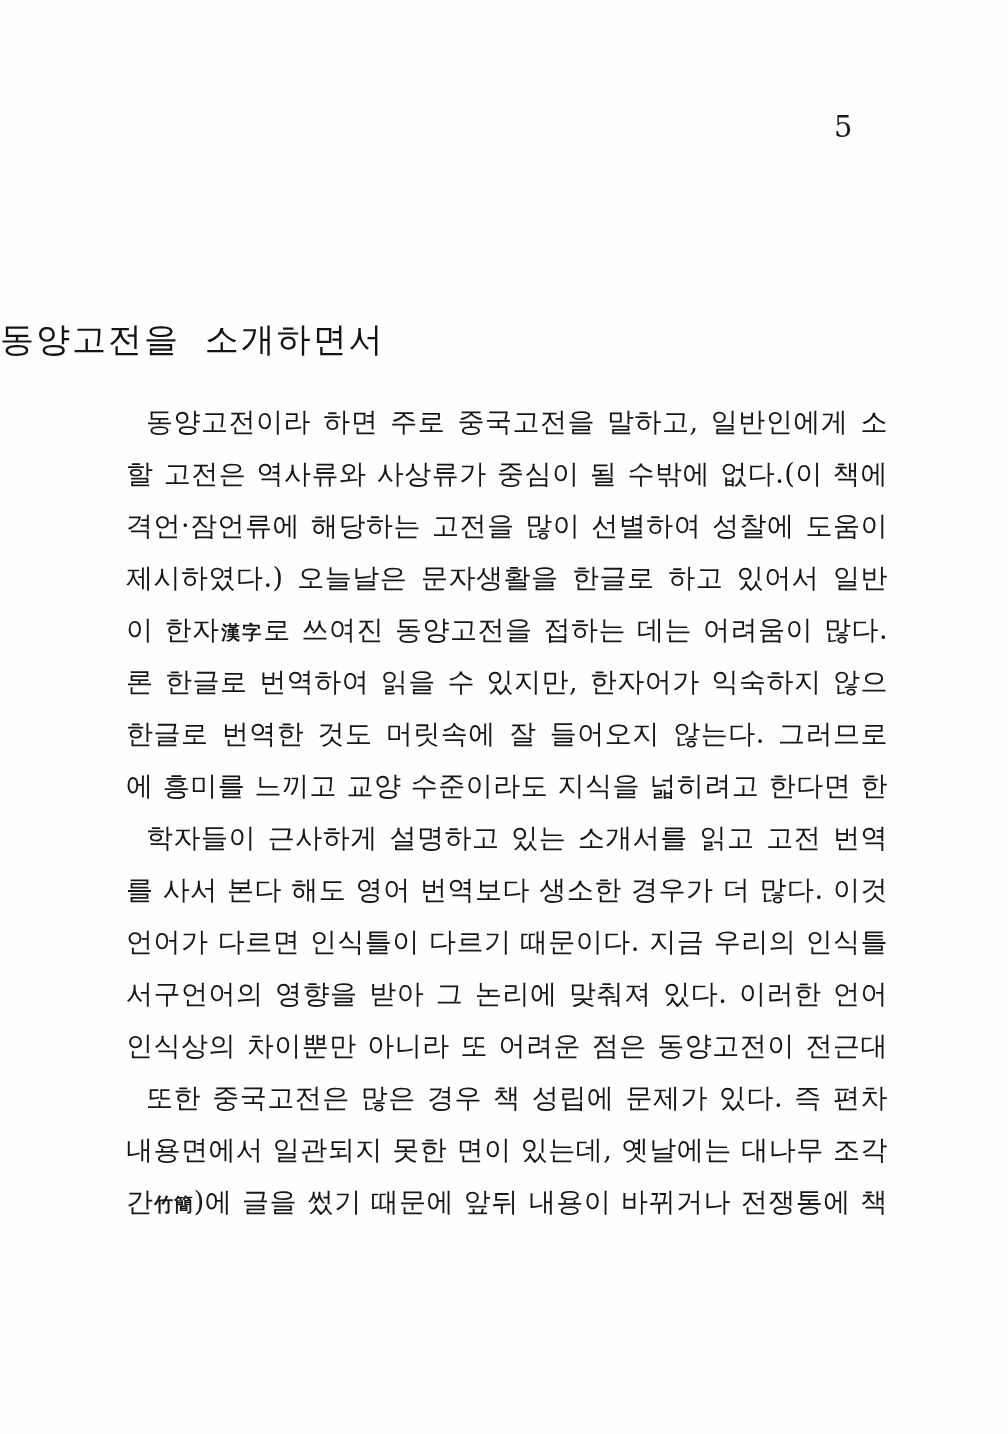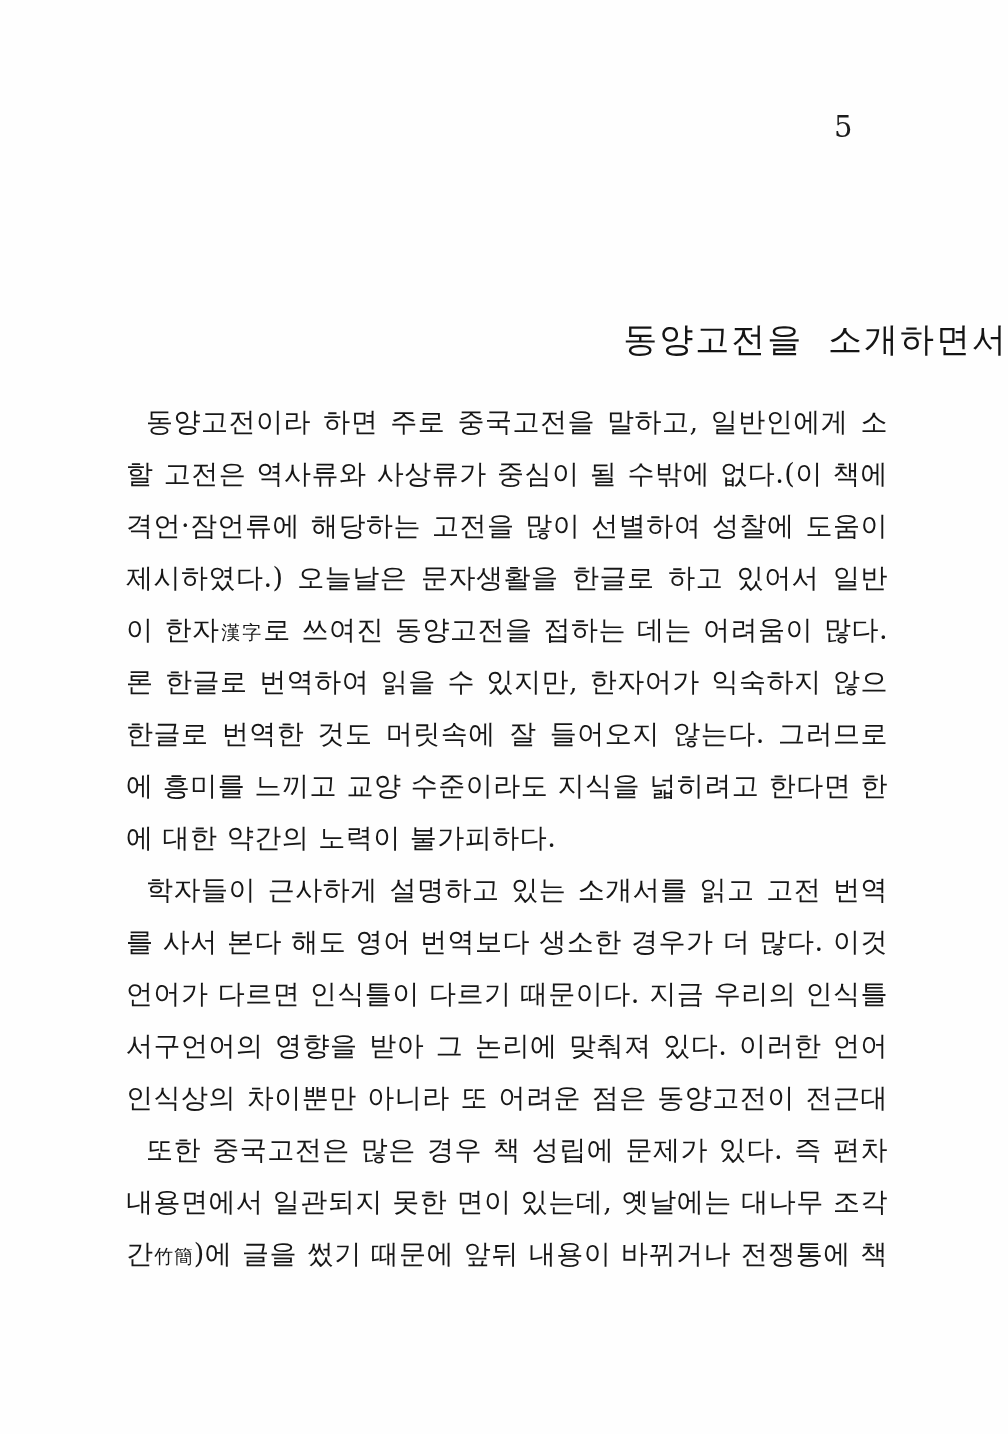--- a/index.html
+++ b/index.html
@@ -23,21 +23,21 @@
     left: 834px;
     font-size: 29px;
     line-height: 1.2;
     color: #1c1c1c;
   }
   .doc-title {
     position: absolute;
     top: 294px;
     left: 0;
     width: 100%;
-    text-align: right;
+    text-align: left;
     font-size: 34px;
     letter-spacing: 2px;
     word-spacing: 12px;
     font-weight: 500;
     color: #141414;
     white-space: nowrap;
   }
   .body-text {
     position: absolute;
     top: 396px;
@@ -55,40 +55,40 @@
   .line.just {
     text-align: justify;
     text-align-last: justify;
   }
   .line.indent {
     padding-left: 20px;
   }
   .hanja {
     font-size: 19px;
     letter-spacing: 0px;
+    font-weight: bold;
   }
 </style>
 </head>
 <body>
 
 <div class="page">
   <div class="page-number">5</div>
 
   <h1 class="doc-title">동양고전을 소개하면서</h1>
 
   <div class="body-text">
       <div class="line just indent"><span>동양고전이라 하면 주로 중국고전을 말하고, 일반인에게 소개</span></div>
       <div class="line just"><span>할 고전은 역사류와 사상류가 중심이 될 수밖에 없다.(이 책에서는</span></div>
       <div class="line just"><span>격언·잠언류에 해당하는 고전을 많이 선별하여 성찰에 도움이 되도록</span></div>
       <div class="line just"><span>제시하였다.) 오늘날은 문자생활을 한글로 하고 있어서 일반인들</span></div>
       <div class="line just"><span>이 한자</span><span class="hanja">漢字</span><span>로 쓰여진 동양고전을 접하는 데는 어려움이 많다. 물</span></div>
       <div class="line just"><span>론 한글로 번역하여 읽을 수 있지만, 한자어가 익숙하지 않으면</span></div>
       <div class="line just"><span>한글로 번역한 것도 머릿속에 잘 들어오지 않는다. 그러므로 고전</span></div>
       <div class="line just"><span>에 흥미를 느끼고 교양 수준이라도 지식을 넓히려고 한다면 한자</span></div>
-      <div class="line"><span>에 대한 약간의 노력이 불가피하다.</span></div>
       <div class="line just indent"><span>학자들이 근사하게 설명하고 있는 소개서를 읽고 고전 번역서</span></div>
       <div class="line just"><span>를 사서 본다 해도 영어 번역보다 생소한 경우가 더 많다. 이것은</span></div>
       <div class="line just"><span>언어가 다르면 인식틀이 다르기 때문이다. 지금 우리의 인식틀은</span></div>
       <div class="line just"><span>서구언어의 영향을 받아 그 논리에 맞춰져 있다. 이러한 언어와</span></div>
       <div class="line just"><span>인식상의 차이뿐만 아니라 또 어려운 점은 동양고전이 전근대의</span></div>
       <div class="line just indent"><span>또한 중국고전은 많은 경우 책 성립에 문제가 있다. 즉 편차나</span></div>
       <div class="line just"><span>내용면에서 일관되지 못한 면이 있는데, 옛날에는 대나무 조각(죽</span></div>
       <div class="line just"><span>간</span><span class="hanja">竹簡</span><span>)에 글을 썼기 때문에 앞뒤 내용이 바뀌거나 전쟁통에 책이</span></div>
     </div>
 </div>

